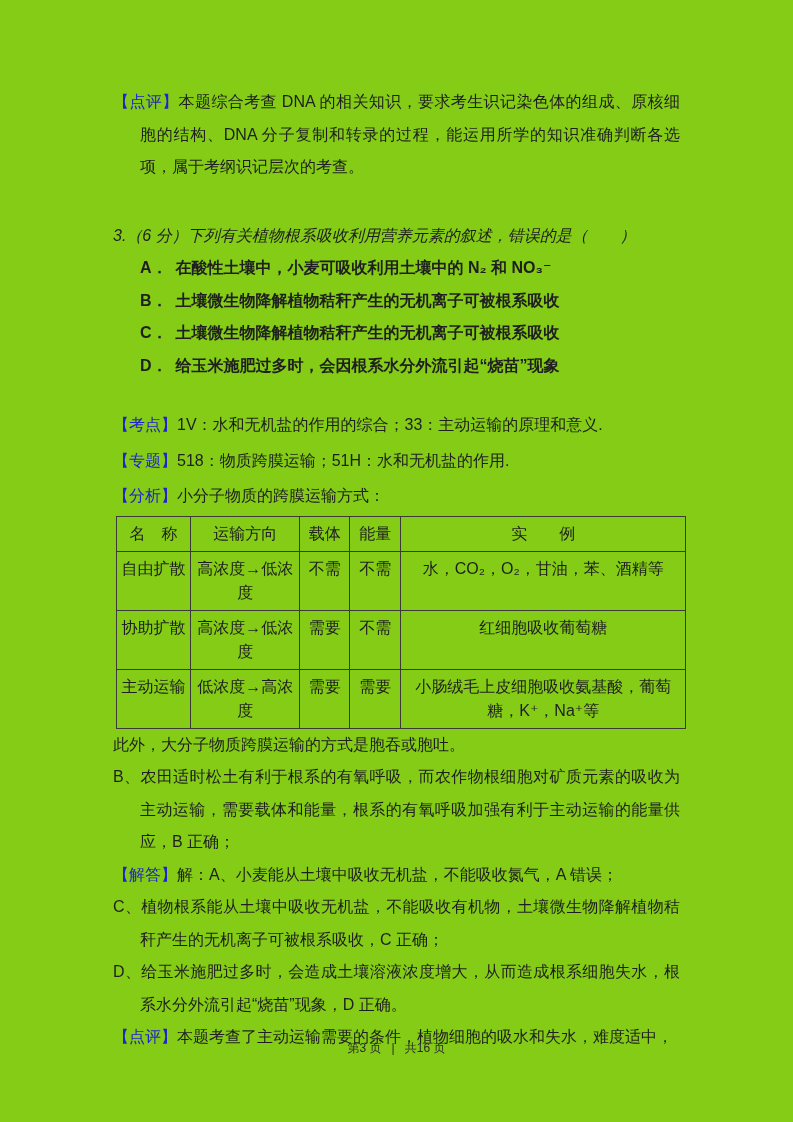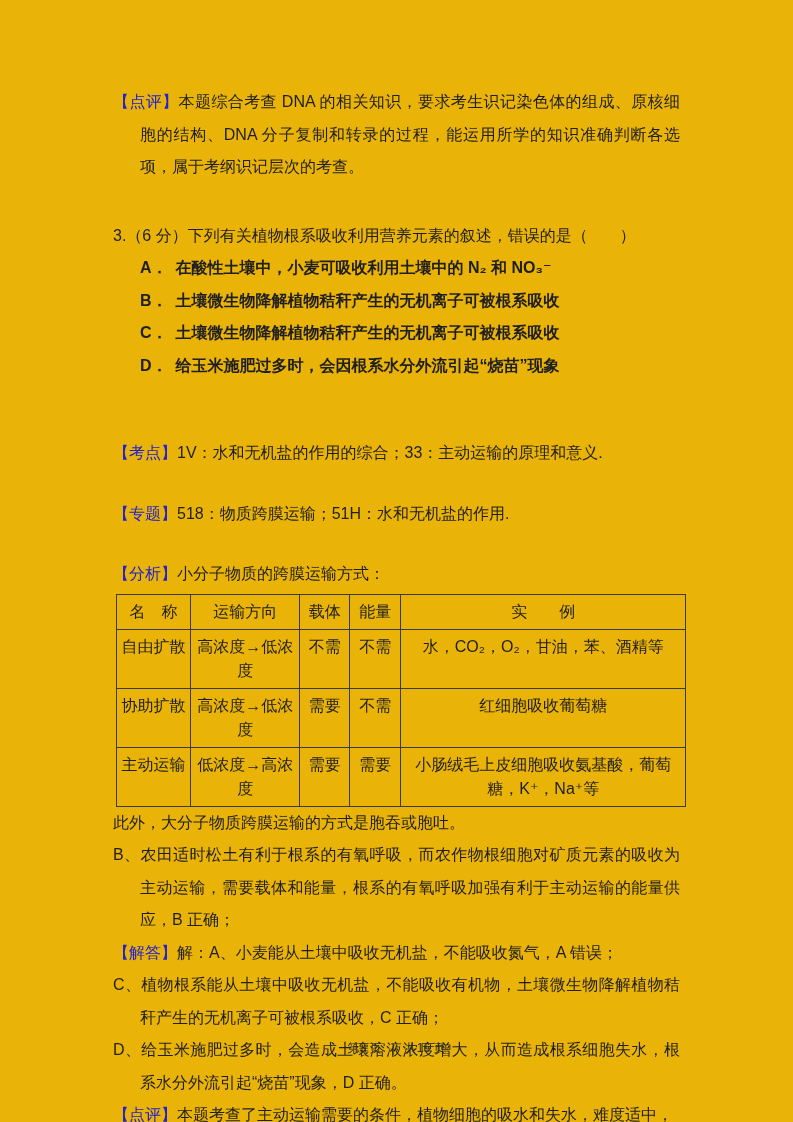--- a/index.html
+++ b/index.html
@@ -1,43 +1,43 @@
 <!DOCTYPE html>
 <html><head>
 <meta charset="utf-8">
 <style>
   html,body { margin:0; padding:0; background:#e8e8e8; }
   .page {
     position:relative;
     width:793px; height:1122px;
     margin:0 auto;
-    background:#eab308;
+    background:#84cc16;
     color:#1f1f1f;
     font-family:"Liberation Sans","DejaVu Sans",sans-serif;
     font-size:16px;
     overflow:hidden;
   }
   .content {
     position:absolute;
     left:113px; top:86px;
     width:567px;
   }
   .hang {
     padding-left:27px;
     text-indent:-27px;
     text-align:justify;
     line-height:32.5px;
   }
   .plain { line-height:32.5px; text-align:justify; }
   .marker { color:#2222cc; }
-  .q-heading { line-height:32.5px; }
+  .q-heading { line-height:32.5px;font-style:italic; }
   .options { margin-left:27px; }
   .option { line-height:32.5px;font-weight:bold; }
   .opt-label { margin-right:8px; }
-  .meta-line { line-height:32.5px; margin-bottom:3px;margin-top:28px; }
+  .meta-line { line-height:32.5px; margin-bottom:3px; }
   .spacer-lg { height:36px; }
   .spacer-md { height:27px; }
   table.transport {
     border-collapse:collapse;
     margin:2px 0 0 3px;
     table-layout:fixed;
     width:570px;
   }
   table.transport td, table.transport th {
     border:1px solid #3a3a3a;

